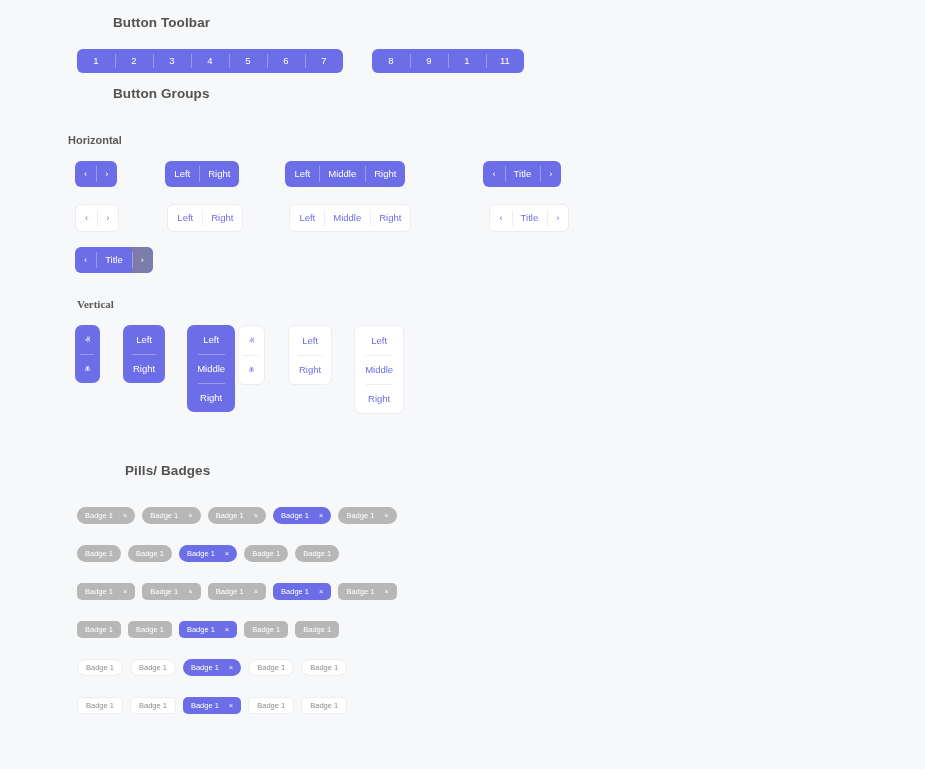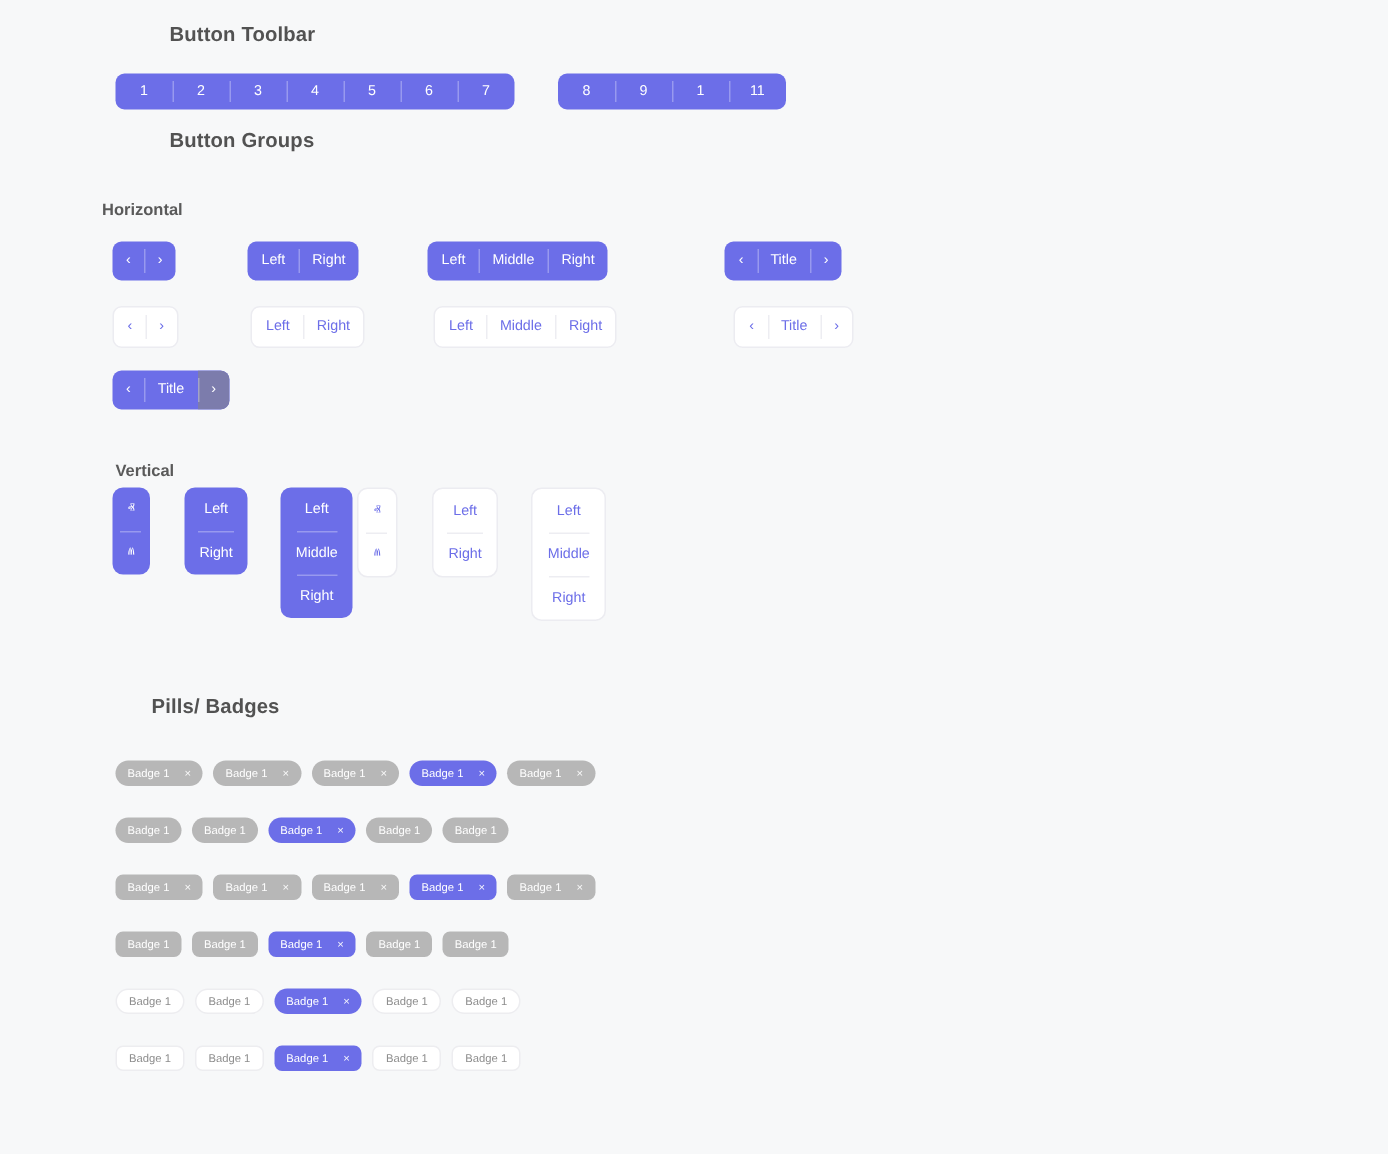--- a/index.html
+++ b/index.html
@@ -207,21 +207,21 @@
         <div class="gbtn">Title</div>
         <div class="gbtn chev">›</div>
       </span></div>
 
   <div class="abs" id="h-split-row" style="left:75px; top:247px;"><span class="hgroup filled">
         <div class="gbtn chev">‹</div>
         <div class="gbtn">Title</div>
         <div class="gbtn muted chev">›</div>
       </span></div>
 
-  <div class="abs sub-title" style="left:77px; top:308px;">Vertical</div>
+  <div class="abs sub-title" style="left:77px; top:298px;font-family:Liberation Serif, serif;">Vertical</div>
 
   <div class="abs" id="v-filled-row" style="left:75px; top:325px;"><span class="vgroup filled">
         <div class="gbtn chev">ⱏ</div>
         <div class="gbtn chev">ⱞ</div>
       </span><span style="display: inline-block; width: 23px;"></span><span class="vgroup filled">
         <div class="gbtn">Left</div>
         <div class="gbtn">Right</div>
       </span><span style="display: inline-block; width: 22px;"></span><span class="vgroup filled">
         <div class="gbtn">Left</div>
         <div class="gbtn">Middle</div>
@@ -232,21 +232,21 @@
         <div class="gbtn chev">ⱞ</div>
       </span><span style="display: inline-block; width: 23px;"></span><span class="vgroup outline">
         <div class="gbtn">Left</div>
         <div class="gbtn">Right</div>
       </span><span style="display: inline-block; width: 22px;"></span><span class="vgroup outline">
         <div class="gbtn">Left</div>
         <div class="gbtn">Middle</div>
         <div class="gbtn">Right</div>
       </span></div>
 
-  <div class="abs section-title" style="left:65px; top:463px;">Pills/ Badges</div>
+  <div class="abs section-title" style="left:89px; top:463px;">Pills/ Badges</div>
 
   <div class="abs" id="badges-wrap" style="left:77px; top:507px;">
       <div class="badge-row" style="margin-bottom: 20px;"><span class="badge pill grey">
           <span class="blabel">Badge 1</span>
           <span class="bclose">×</span>
         </span><span class="badge pill grey">
           <span class="blabel">Badge 1</span>
           <span class="bclose">×</span>
         </span><span class="badge pill grey">
           <span class="blabel">Badge 1</span>

